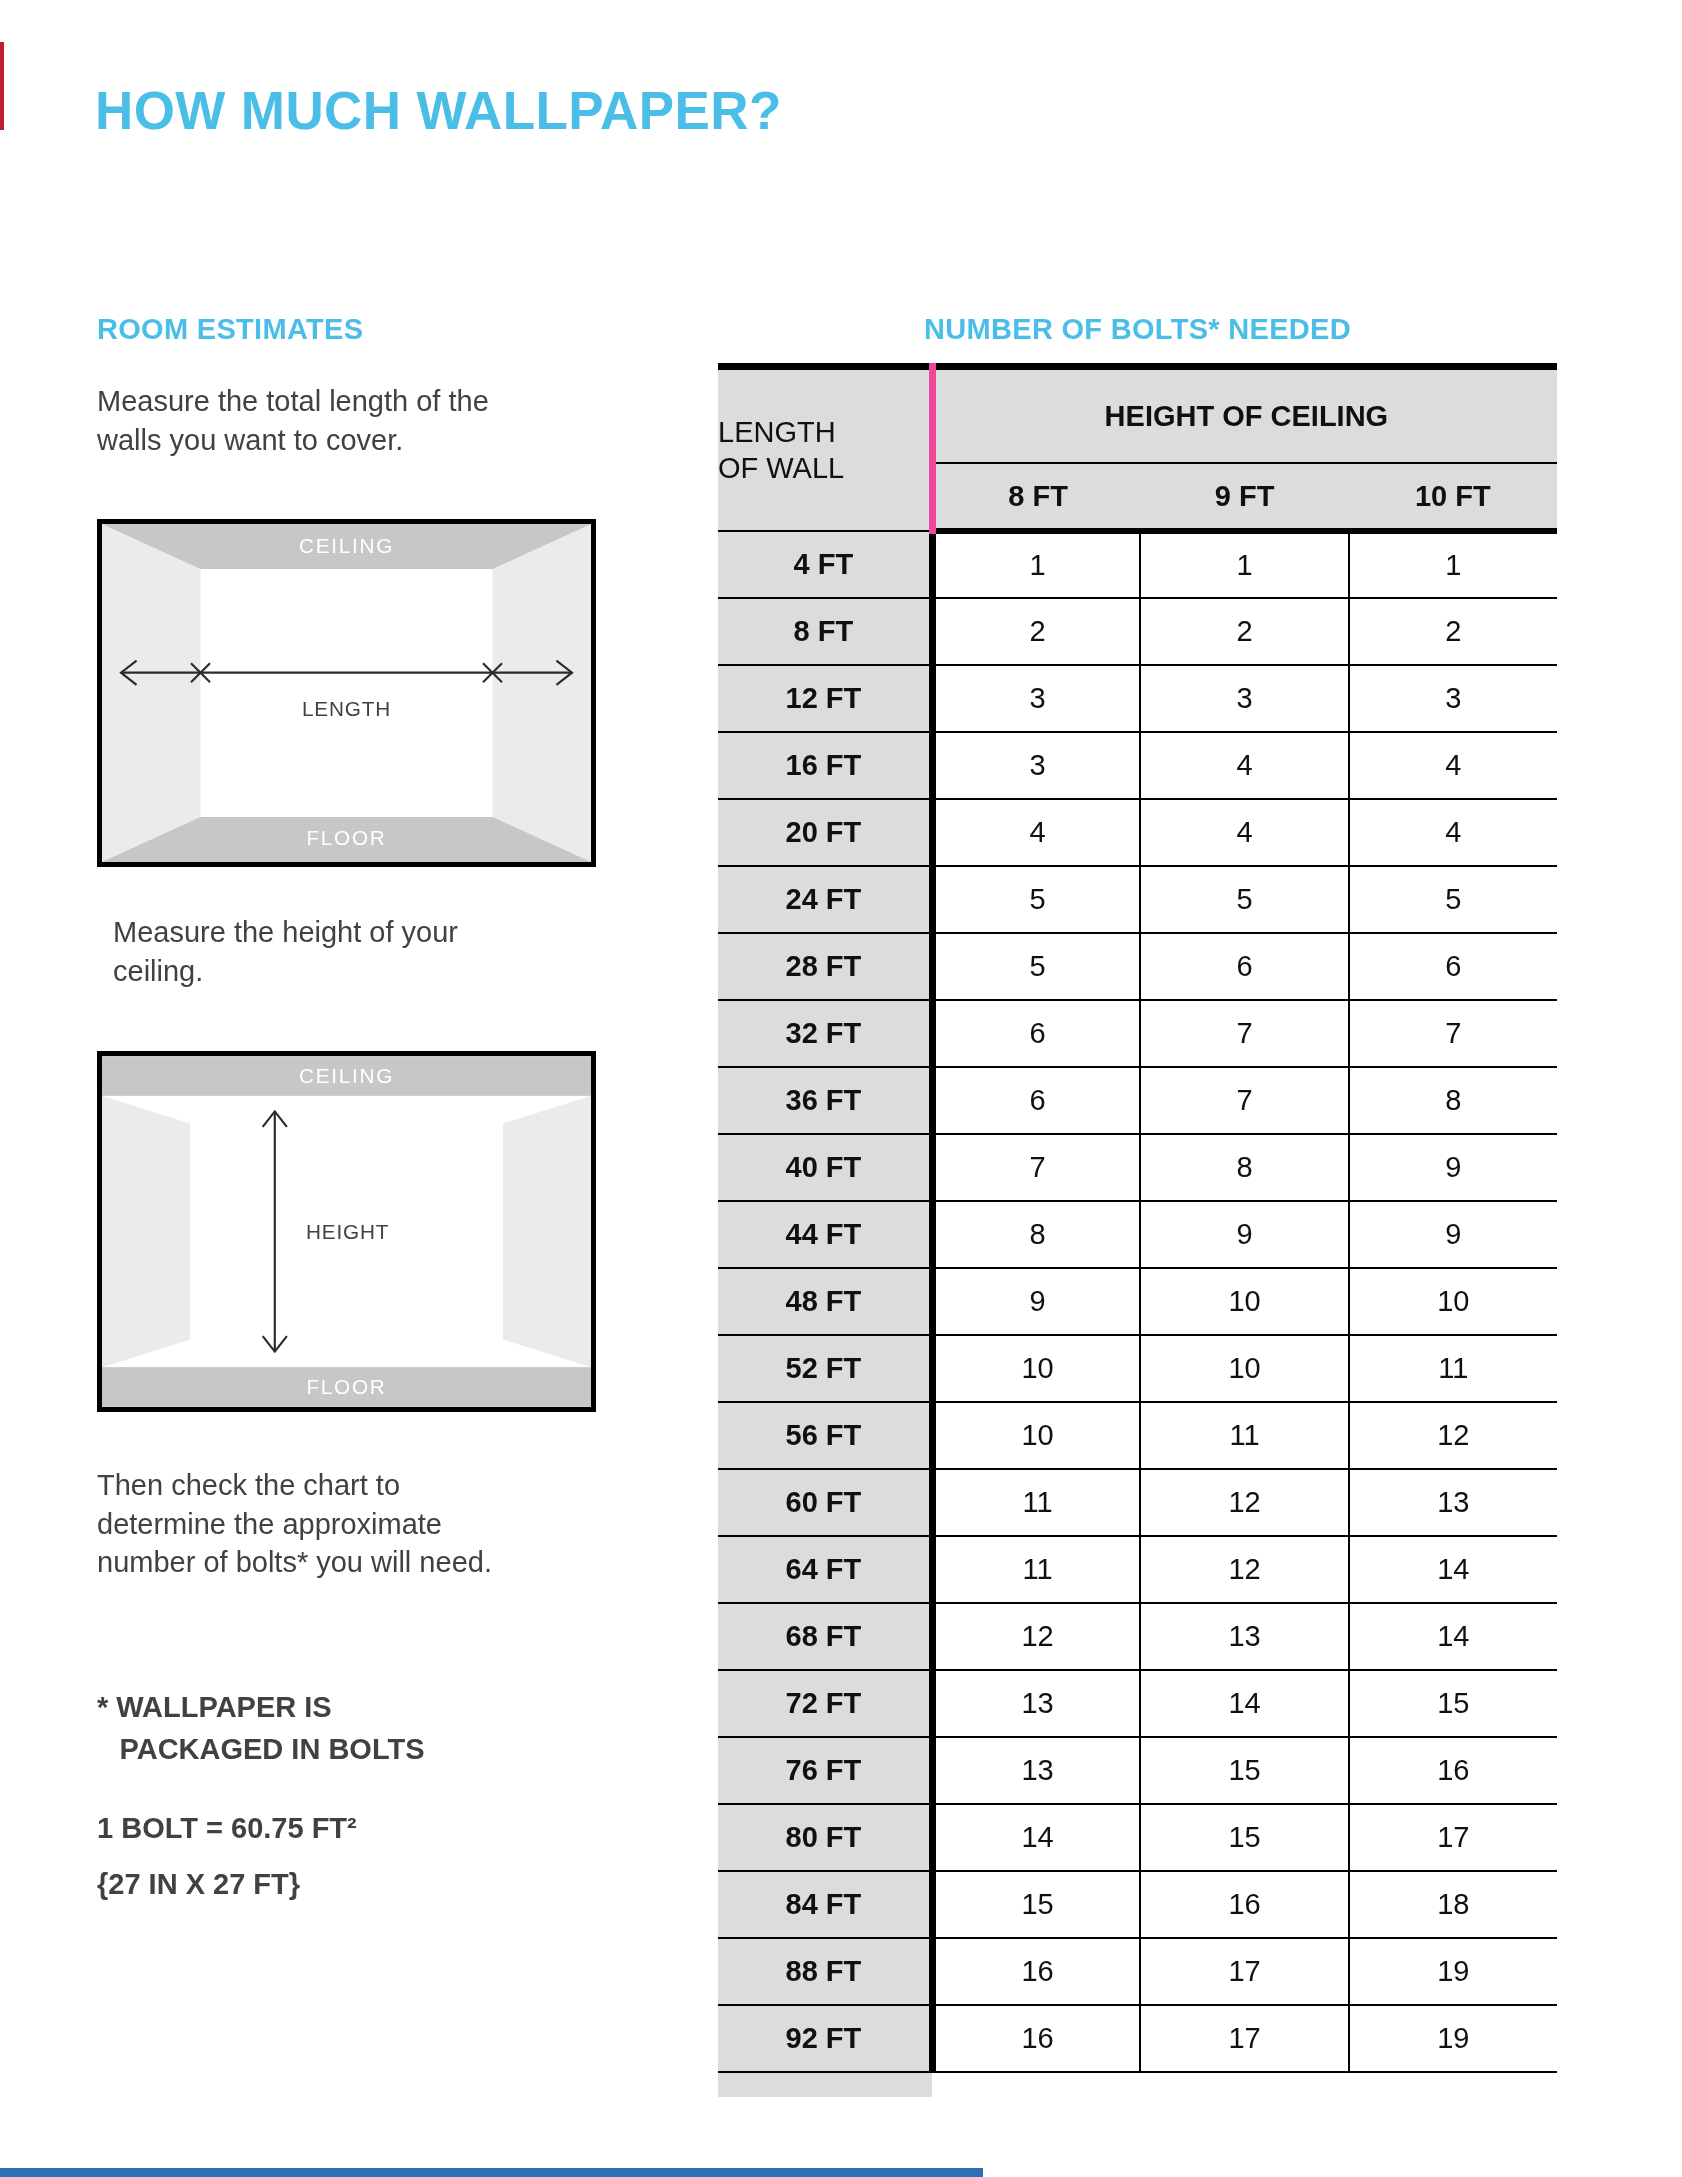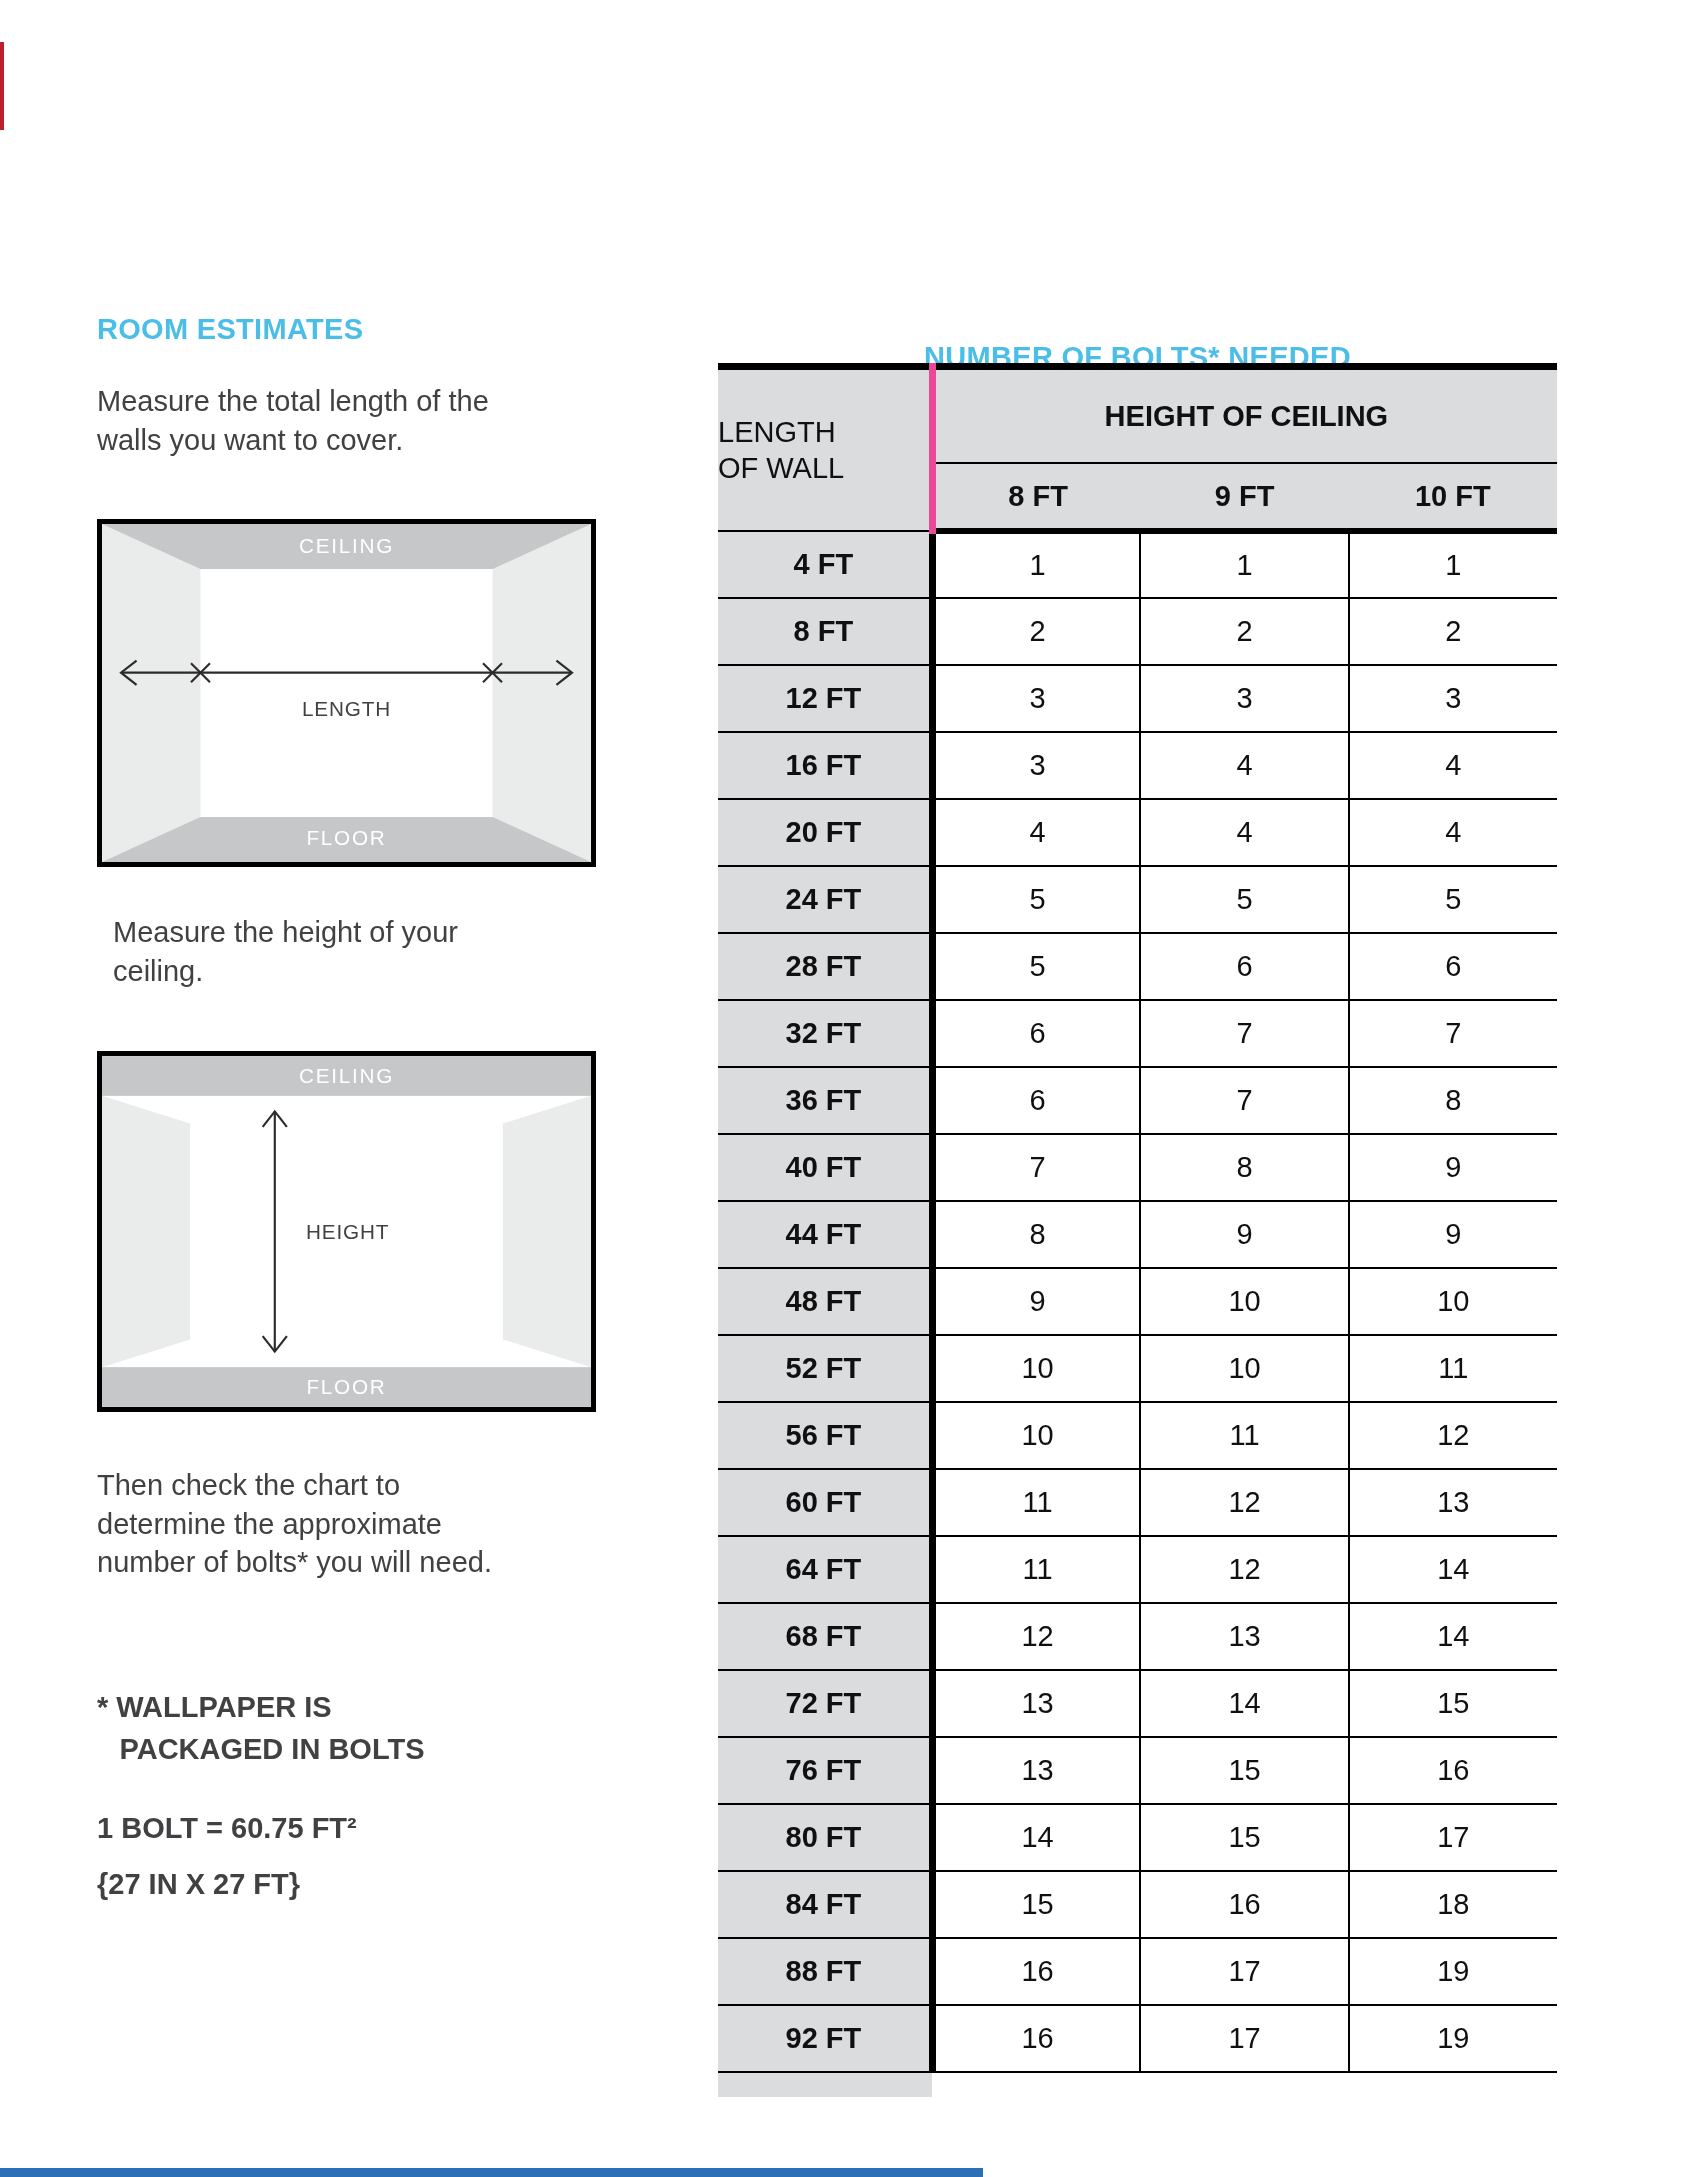--- a/index.html
+++ b/index.html
@@ -98,20 +98,21 @@
   .bolts-table tbody tr:last-child td { border-bottom: 2.6px solid #000; margin-left: 27px; }
   .table-foot-ext { width: 214px; height: 24px; background: #DBDCDE; }
 </style>
 </head>
 <body>
 
 <div class="page">
 
   <div class="abs edge-mark" style="background: rgb(190, 30, 45);"></div>
 
+  <h1 class="abs page-title" style="margin: 0px; color: rgb(75, 190, 231);">HOW MUCH WALLPAPER?</h1>
 
   <div class="abs section-heading heading-left" style="color: rgb(75, 190, 231);">ROOM ESTIMATES</div>
 
   <div class="abs para para-1">Measure the total length of the walls you want to cover.</div>
 
   <div class="abs diagram diagram-1">
     <svg width="489" height="338" viewBox="0 0 566 391">
       <rect x="0" y="0" width="566" height="391" fill="#EAEBEB"></rect>
       <polygon points="0,0 566,0 452,52 114,52" fill="#C5C7C8"></polygon>
       <polygon points="114,339 452,339 566,391 0,391" fill="#C5C7C8"></polygon>
@@ -154,21 +155,21 @@
   <div class="abs para para-3">Then check the chart to determine the approximate number of bolts* you will need.</div>
 
   <div class="abs footnote">
     <div>* WALLPAPER IS</div>
     <div class="indent">PACKAGED IN BOLTS</div>
   </div>
 
   <div class="abs bolt-size">1 BOLT = 60.75 FT²</div>
   <div class="abs bolt-dims">{27 IN X 27 FT}</div>
 
-  <div class="abs section-heading heading-table" style="color: rgb(75, 190, 231); margin-top: 28px;">NUMBER OF BOLTS* NEEDED</div>
+  <div class="abs section-heading heading-table" style="color: rgb(75, 190, 231);">NUMBER OF BOLTS* NEEDED</div>
 
   <div class="abs table-wrap">
     <table class="bolts-table">
       <colgroup>
         <col style="width:214px">
           <col style="width:208px">
           <col style="width:208px">
           <col style="width:208px">
       </colgroup>
       <thead>

